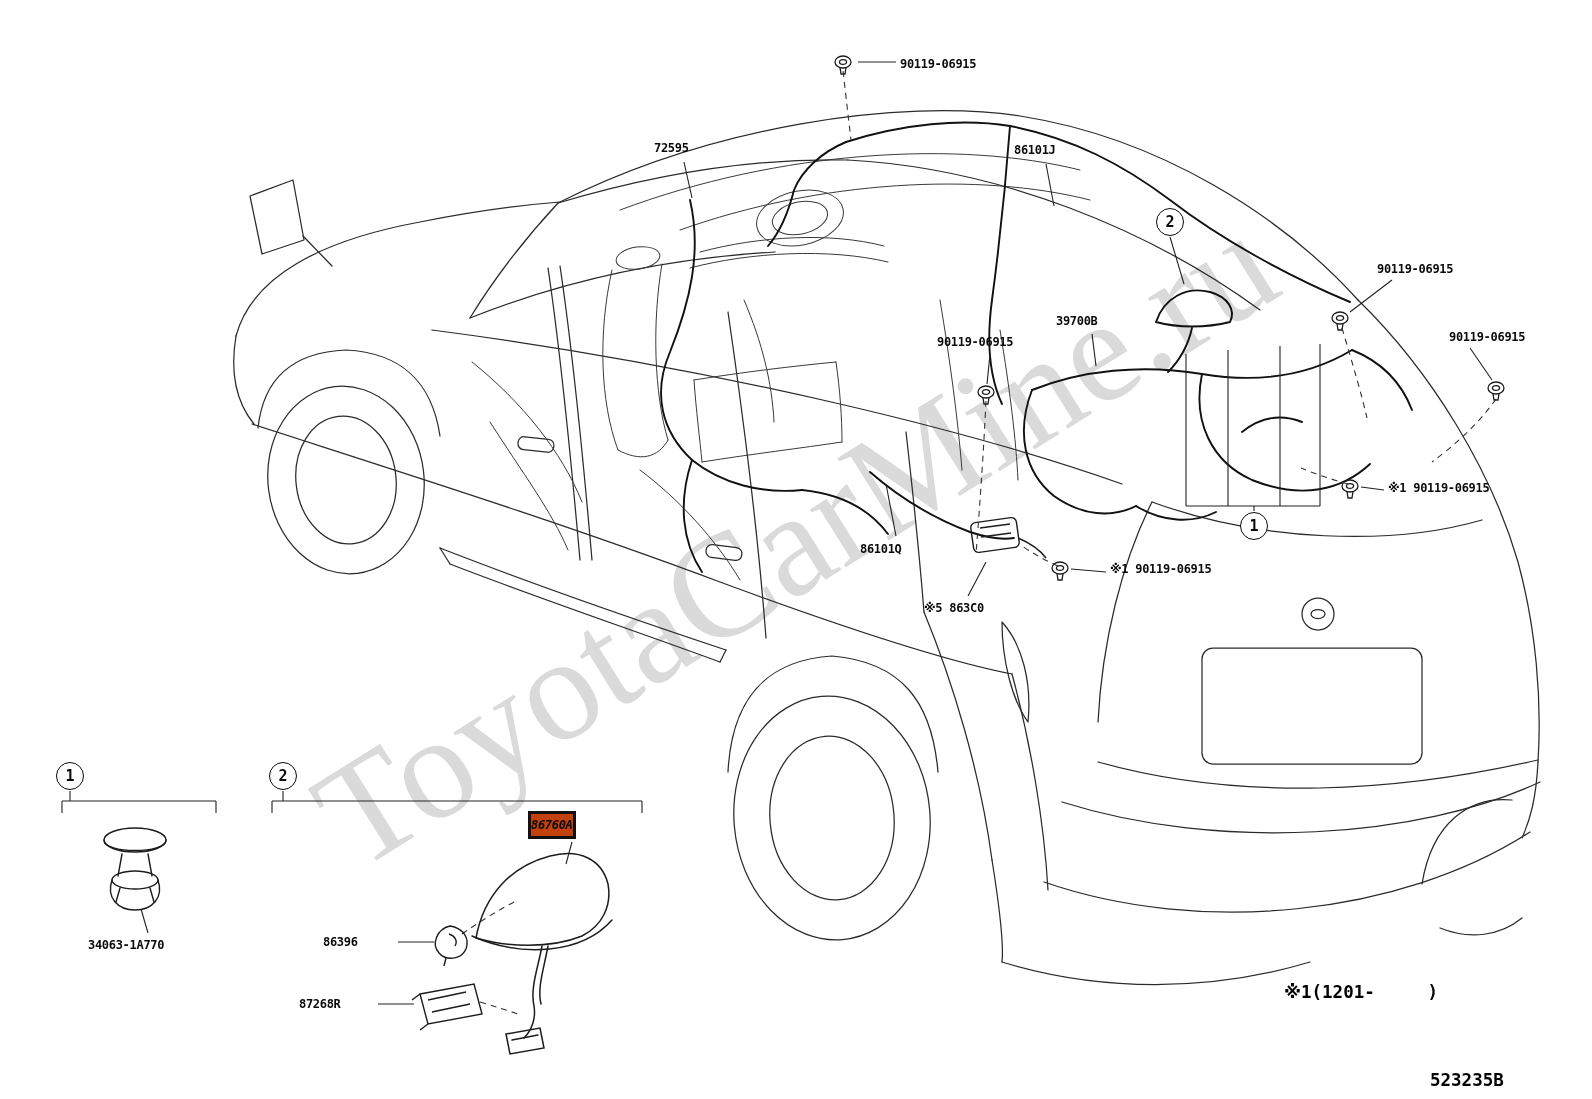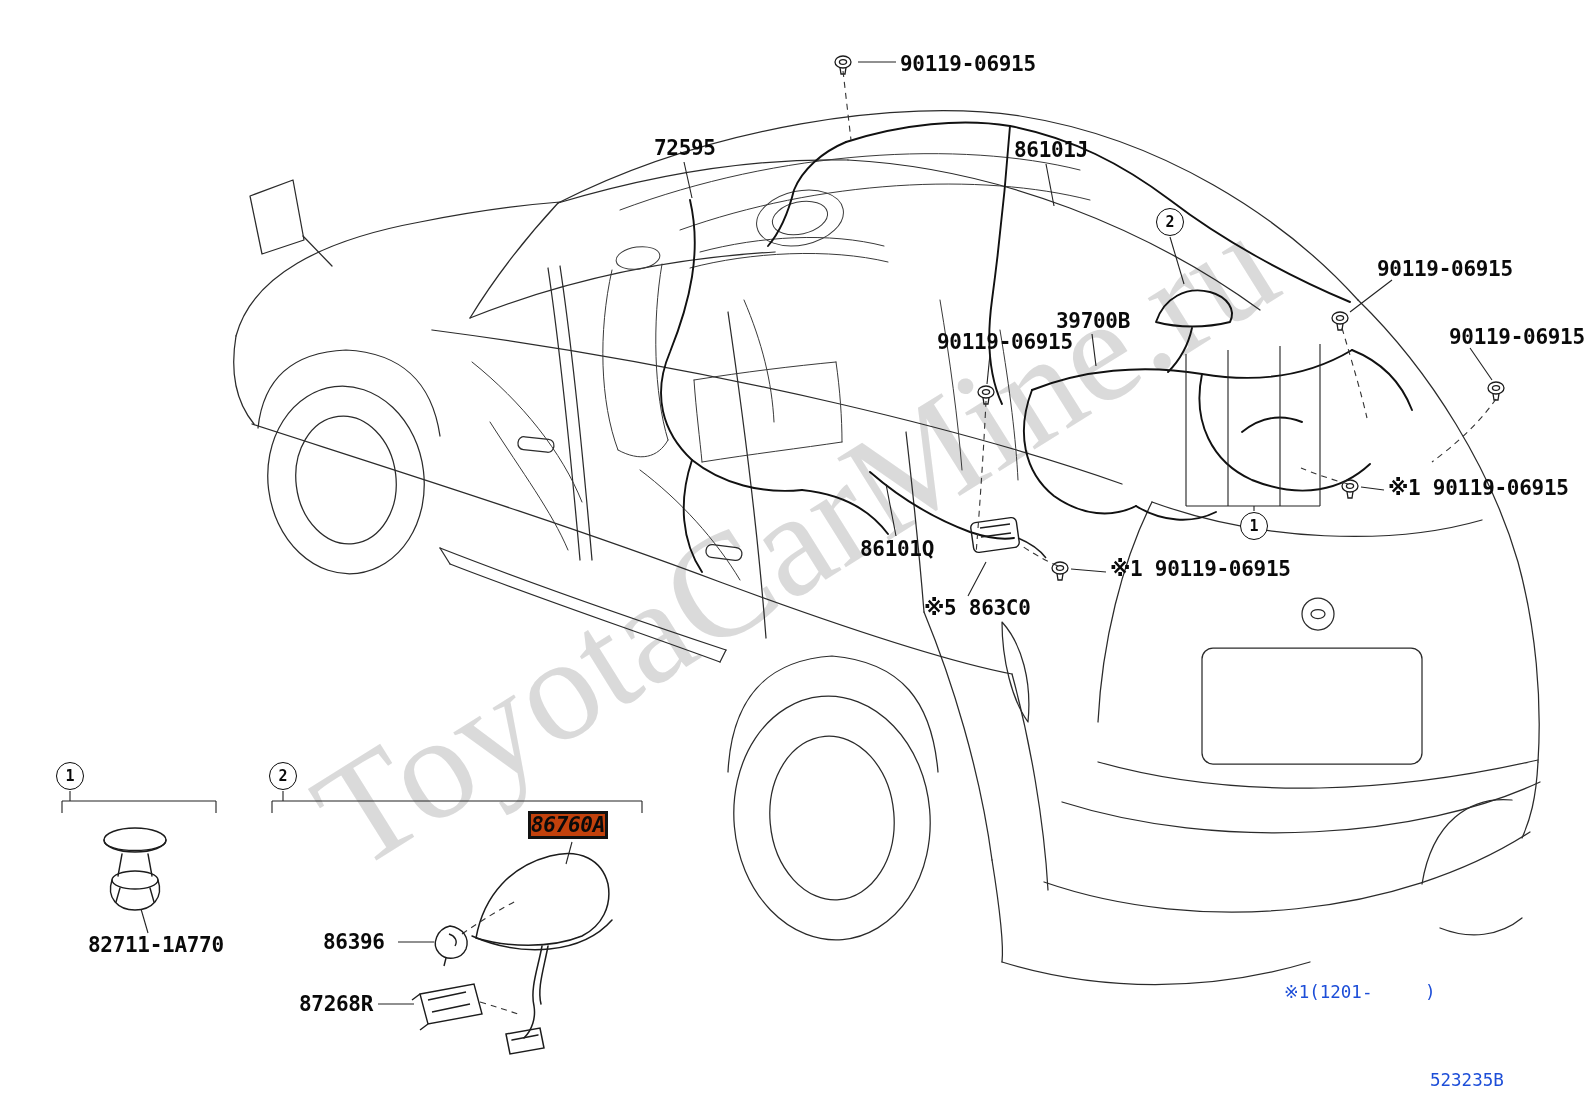--- a/index.html
+++ b/index.html
@@ -10,32 +10,32 @@
   svg.art{position:absolute;left:0;top:0;width:1592px;height:1099px;}
   .watermark{
     position:absolute;left:-120px;top:430px;width:1830px;height:220px;
     line-height:220px;text-align:center;
     transform:rotate(-32deg);
     font-family:"Liberation Serif","DejaVu Serif",serif;
     font-size:148px;color:#bdbdbd;opacity:.55;pointer-events:none;
     white-space:nowrap;
   }
   .plabel{
-    position:absolute;font-weight:700;font-size:21px;color:#0a0a0a;
+    position:absolute;font-weight:700;font-size:12px;color:#0a0a0a;
     white-space:pre;letter-spacing:-0.3px;line-height:20px;
   }
   .plabel.sel{border:3px solid #111;padding:1px 0;background:#c2410c;font-style:italic;}
   .callout{
     position:absolute;width:28px;height:28px;box-sizing:border-box;
     border:1.7px solid #0a0a0a;border-radius:50%;background:#fff;
     display:flex;align-items:center;justify-content:center;
     font-size:15px;font-weight:700;color:#0a0a0a;
   }
   .footnote,.diagcode{
-    position:absolute;font-weight:400;font-size:17.5px;color:#1d4ed8;white-space:pre;
+    position:absolute;font-weight:700;font-size:17.5px;color:#000000;white-space:pre;
   }
 </style>
 </head>
 <body>
 
 <div class="stage">
 
   <div class="watermark">ToyotaCarMine.ru</div>
 
   <svg class="art" viewBox="0 0 1592 1099">
@@ -219,21 +219,21 @@
   <div class="plabel" style="left:1014px;top:140px">86101J</div>
   <div class="plabel" style="left:1377px;top:259px">90119-06915</div>
   <div class="plabel" style="left:1056px;top:311px">39700B</div>
   <div class="plabel" style="left:937px;top:332px">90119-06915</div>
   <div class="plabel" style="left:1449px;top:327px">90119-06915</div>
   <div class="plabel" style="left:1388px;top:478px">※1 90119-06915</div>
   <div class="plabel" style="left:860px;top:539px">86101Q</div>
   <div class="plabel" style="left:1110px;top:559px">※1 90119-06915</div>
   <div class="plabel" style="left:924px;top:598px">※5 863C0</div>
   <div class="plabel sel" style="left:528px;top:811px">86760A</div>
-  <div class="plabel" style="left:88px;top:935px">82711-1A770</div>
+  <div class="plabel" style="left:88px;top:935px">34063-1A770</div>
   <div class="plabel" style="left:323px;top:932px">86396</div>
   <div class="plabel" style="left:299px;top:994px">87268R</div>
 
   <div class="callout" style="left:1156px;top:208px">2</div>
   <div class="callout" style="left:1240px;top:512px">1</div>
   <div class="callout" style="left:56px;top:762px">1</div>
   <div class="callout" style="left:269px;top:762px">2</div>
 
   <div class="footnote" style="left:1284px;top:982px">※1(1201-     )</div>
   <div class="diagcode" style="left:1430px;top:1070px">523235B</div>

